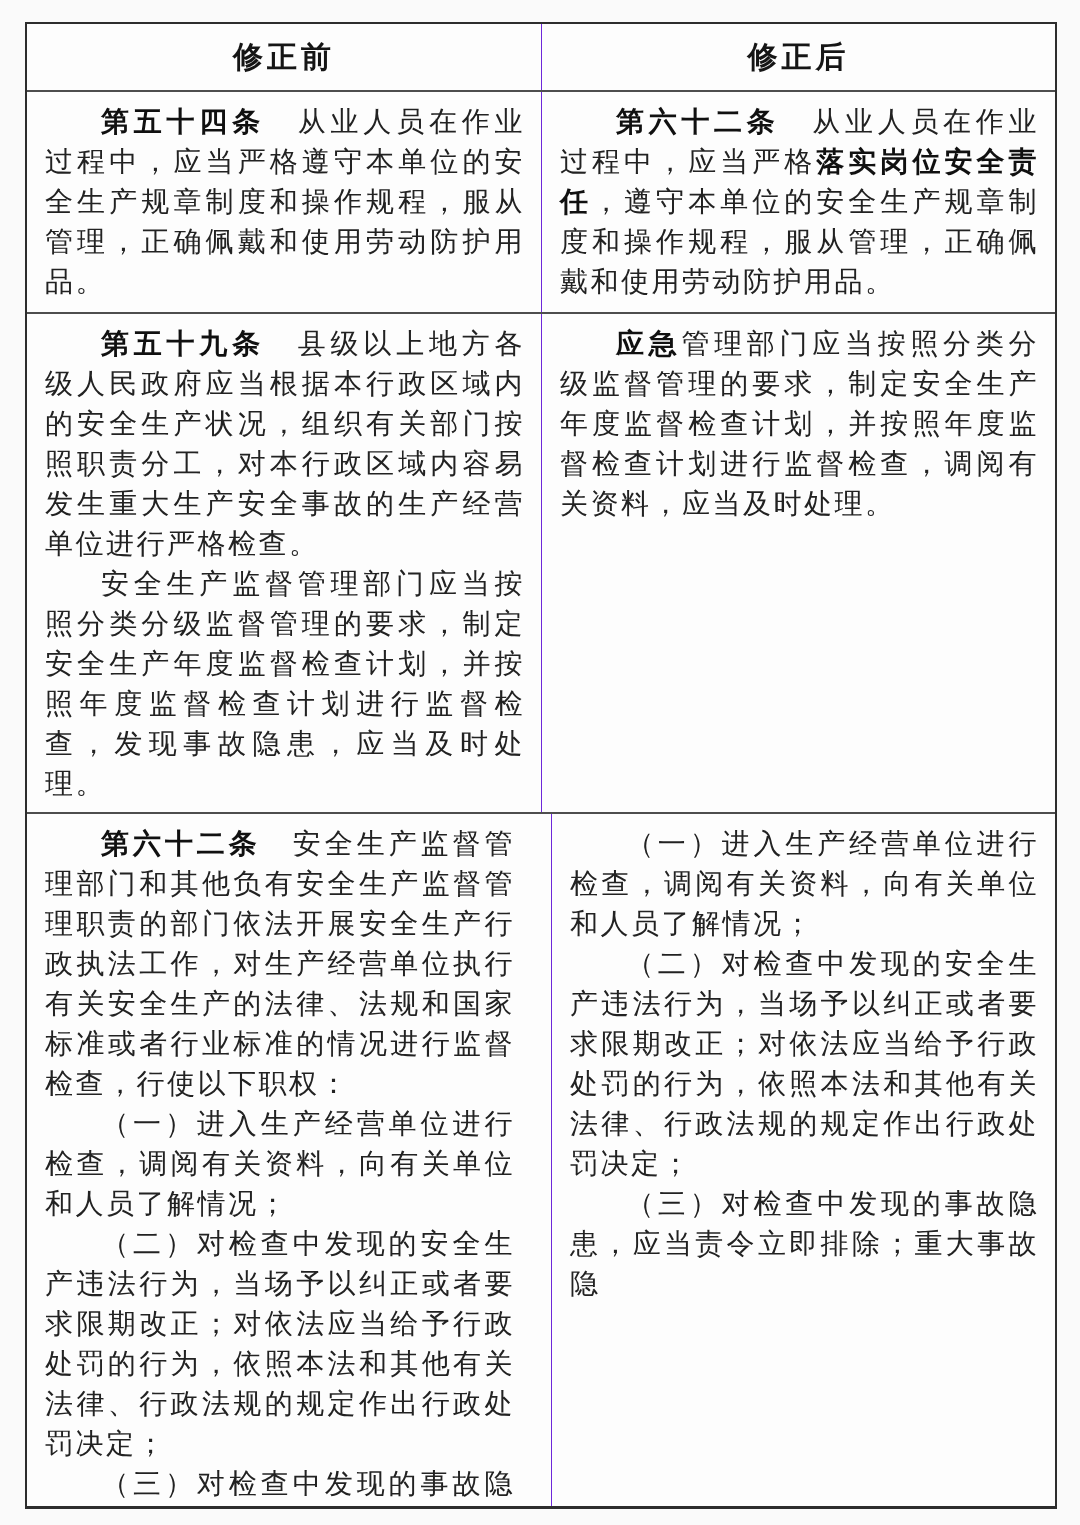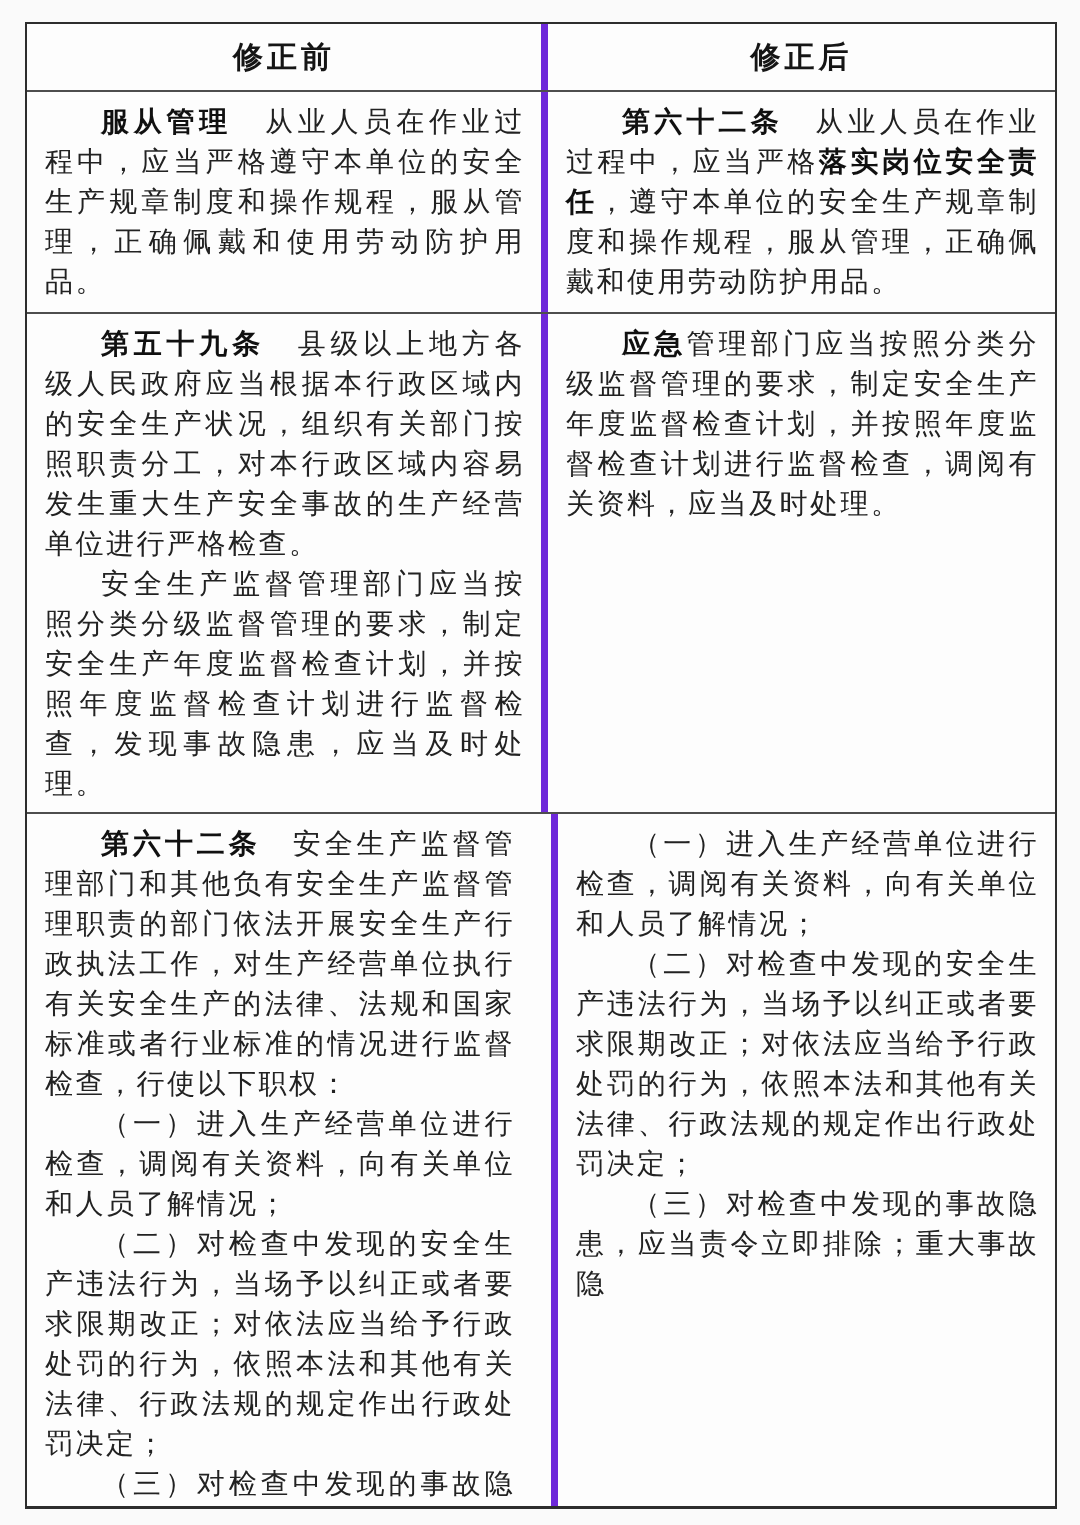--- a/index.html
+++ b/index.html
@@ -41,21 +41,21 @@
   .row-0 { height: 222px; flex: none; }
   .row-1 { height: 500px; flex: none; justify-content: space-between; }
   .row-2 { flex: 1 1 auto; min-height: 0; gap: 20px; }
   .cell {
     width: 50%;
     box-sizing: border-box;
     padding: 10px 16px 0 18px;
     overflow: hidden;
   }
   .cell.cell-after {
-    border-left: 7px solid #6d28d9;
+    border-left: 1px solid #6d28d9;
   }
   .head-cell {
     display: flex;
     align-items: center;
     justify-content: center;
     padding: 0;
     font-family: "Liberation Sans", "DejaVu Sans", sans-serif;
     font-weight: 700;
     font-size: 30px;
     letter-spacing: 4px;
@@ -82,21 +82,21 @@
 <body>
 
 <div class="doc-table">
   <div class="t-row row-head">
     <div class="cell head-cell cell-before">修正前</div>
     <div class="cell head-cell cell-after">修正后</div>
   </div>
 
   <div class="t-row row-0">
     <div class="cell cell-before">
-        <p class="para"><span class="seg seg-em">服从管理</span><span class="seg">　从业人员在作业过程中，应当严格遵守本单位的安全生产规章制度和操作规程，服从管理，正确佩戴和使用劳动防护用品。</span></p>
+        <p class="para"><span class="seg seg-em">第五十四条</span><span class="seg">　从业人员在作业过程中，应当严格遵守本单位的安全生产规章制度和操作规程，服从管理，正确佩戴和使用劳动防护用品。</span></p>
       </div>
     <div class="cell cell-after">
         <p class="para"><span class="seg seg-em">第六十二条</span><span class="seg">　从业人员在作业过程中，应当严格</span><span class="seg seg-em">落实岗位安全责任</span><span class="seg">，遵守本单位的安全生产规章制度和操作规程，服从管理，正确佩戴和使用劳动防护用品。</span></p>
       </div>
   </div>
 
   <div class="t-row row-1">
     <div class="cell cell-before">
         <p class="para"><span class="seg seg-em">第五十九条</span><span class="seg">　县级以上地方各级人民政府应当根据本行政区域内的安全生产状况，组织有关部门按照职责分工，对本行政区域内容易发生重大生产安全事故的生产经营单位进行严格检查。</span></p>
         <p class="para"><span class="seg">安全生产监督管理部门应当按照分类分级监督管理的要求，制定安全生产年度监督检查计划，并按照年度监督检查计划进行监督检查，发现事故隐患，应当及时处理。</span></p>

